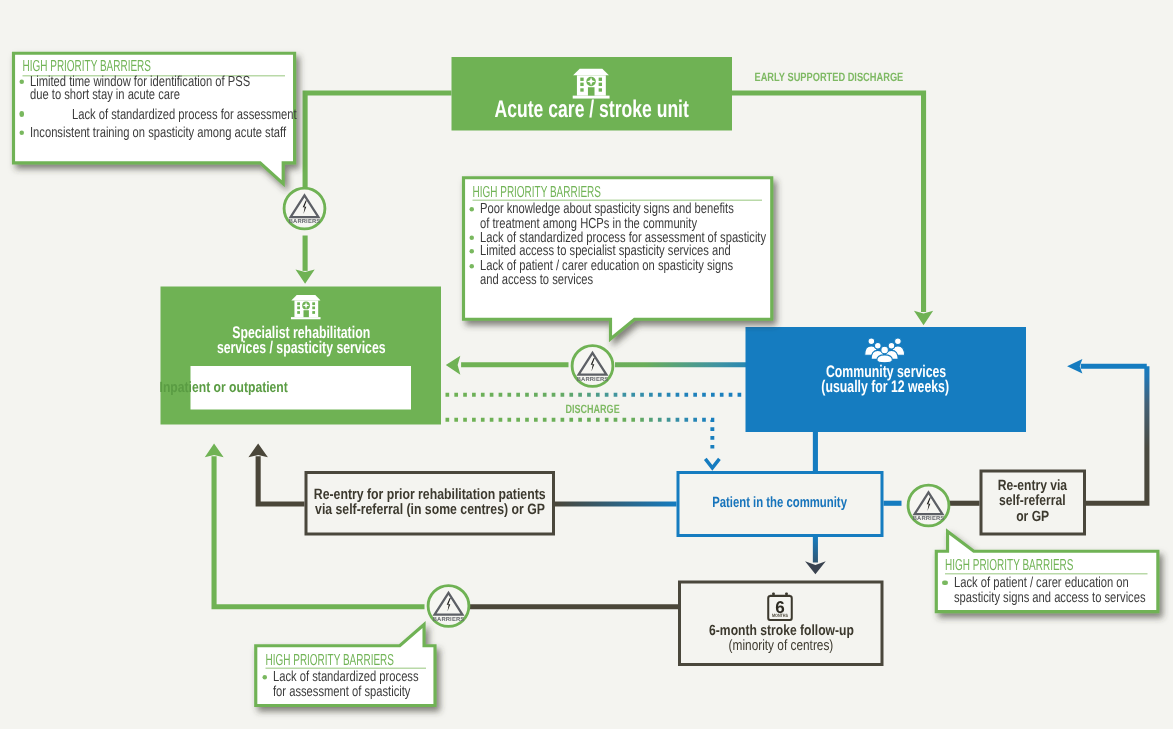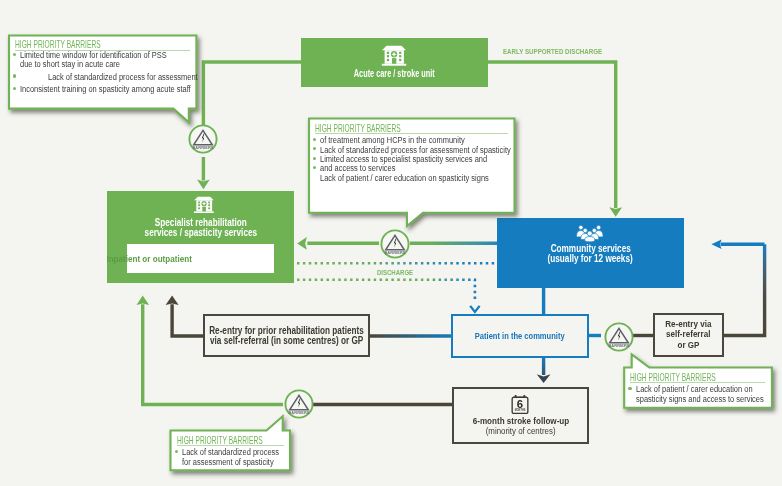--- a/index.html
+++ b/index.html
@@ -168,21 +168,21 @@
           <rect x="17.3" y="9.9" width="2.2" height="2.2"></rect>
           <rect x="17.3" y="13.6" width="2.2" height="2.2"></rect>
           <circle cx="12.35" cy="9.1" r="3.1"></circle>
           <rect x="10.3" y="12.9" width="4.3" height="5.5"></rect>
         </g>
         <g fill="#ffffff">
           <path d="M12.35 6.3 L13.05 8.4 L15.15 9.1 L13.05 9.8 L12.35 11.9 L11.65 9.8 L9.55 9.1 L11.65 8.4 Z"></path>
         </g>
       </svg>
     </span>
-    <div class="ntitle" style="position:absolute;left:0;right:0;top:30.5px;font-size:10px;line-height:10px;">
+    <div class="ntitle" style="position:absolute;left:0;right:0;top:30.5px;font-size:16px;line-height:10px;">
       <span class="cd">Acute care / stroke unit</span>
     </div>
   </div>
 
   <div class="node nd-green" style="left:107px;top:191px;width:187px;height:92px;">
     <span style="position:absolute;left:50%;top:5.2px;transform:translateX(-50%);margin-left:3.2px;">
       <svg width="20.6" height="17.1" viewBox="0 0 24.6 20.4">
         <g fill="#ffffff">
           <path d="M4.9 0.8 L19.7 0.8 L24.0 5.1 L0.6 5.1 Z"></path>
           <rect x="3.1" y="5.1" width="18.9" height="13.3"></rect>
@@ -360,40 +360,41 @@
 
   <div class="callout" style="left:309px;top:118.5px;width:205.5px;height:94.3px;">
     <div class="co-head" style="left:6.2px;top:3.4px;font-size:10.6px;">
       <span class="cd cdl" style="transform:scaleX(0.628);">HIGH PRIORITY BARRIERS</span>
     </div>
     <div class="co-rule" style="left:6.2px;top:14.2px;width:193px;"></div>
     <div class="co-list" style="position:absolute;left:2.2px;top:16.6px;">
       <div class="bul" style="position:relative;padding-left:9.2px;margin-bottom:0px;">
         <span class="co-dot" style="left:2.0px;top:2.6px;"></span>
         <div style="font-size:9.7px;line-height:9.45px;color:#3b3b3b;">
+          <div><span class="cd cdl" style="transform:scaleX(0.77);">Poor knowledge about spasticity signs and benefits</span></div>
           <div><span class="cd cdl" style="transform:scaleX(0.77);">of treatment among HCPs in the community</span></div>
         </div>
       </div>
       <div class="bul" style="position:relative;padding-left:9.2px;margin-bottom:0px;">
         <span class="co-dot" style="left:2.0px;top:2.6px;"></span>
         <div style="font-size:9.7px;line-height:9.45px;color:#3b3b3b;">
           <div><span class="cd cdl" style="transform:scaleX(0.77);">Lack of standardized process for assessment of spasticity</span></div>
         </div>
       </div>
       <div class="bul" style="position:relative;padding-left:9.2px;margin-bottom:0px;">
         <span class="co-dot" style="left:2.0px;top:2.6px;"></span>
         <div style="font-size:9.7px;line-height:9.45px;color:#3b3b3b;">
           <div><span class="cd cdl" style="transform:scaleX(0.77);">Limited access to specialist spasticity services and</span></div>
         </div>
       </div>
       <div class="bul" style="position:relative;padding-left:9.2px;margin-bottom:0px;">
         <span class="co-dot" style="left:2.0px;top:2.6px;"></span>
         <div style="font-size:9.7px;line-height:9.45px;color:#3b3b3b;">
+          <div><span class="cd cdl" style="transform:scaleX(0.77);">Lack of patient / carer education on spasticity signs</span></div>
           <div><span class="cd cdl" style="transform:scaleX(0.77);">and access to services</span></div>
-          <div><span class="cd cdl" style="transform:scaleX(0.77);">Lack of patient / carer education on spasticity signs</span></div>
         </div>
       </div>
     </div>
   </div>
 
   <div class="callout" style="left:170.5px;top:430.5px;width:119.5px;height:39.8px;">
     <div class="co-head" style="left:6.2px;top:3.4px;font-size:10.6px;">
       <span class="cd cdl" style="transform:scaleX(0.628);">HIGH PRIORITY BARRIERS</span>
     </div>
     <div class="co-rule" style="left:6.2px;top:14.2px;width:107px;"></div>

